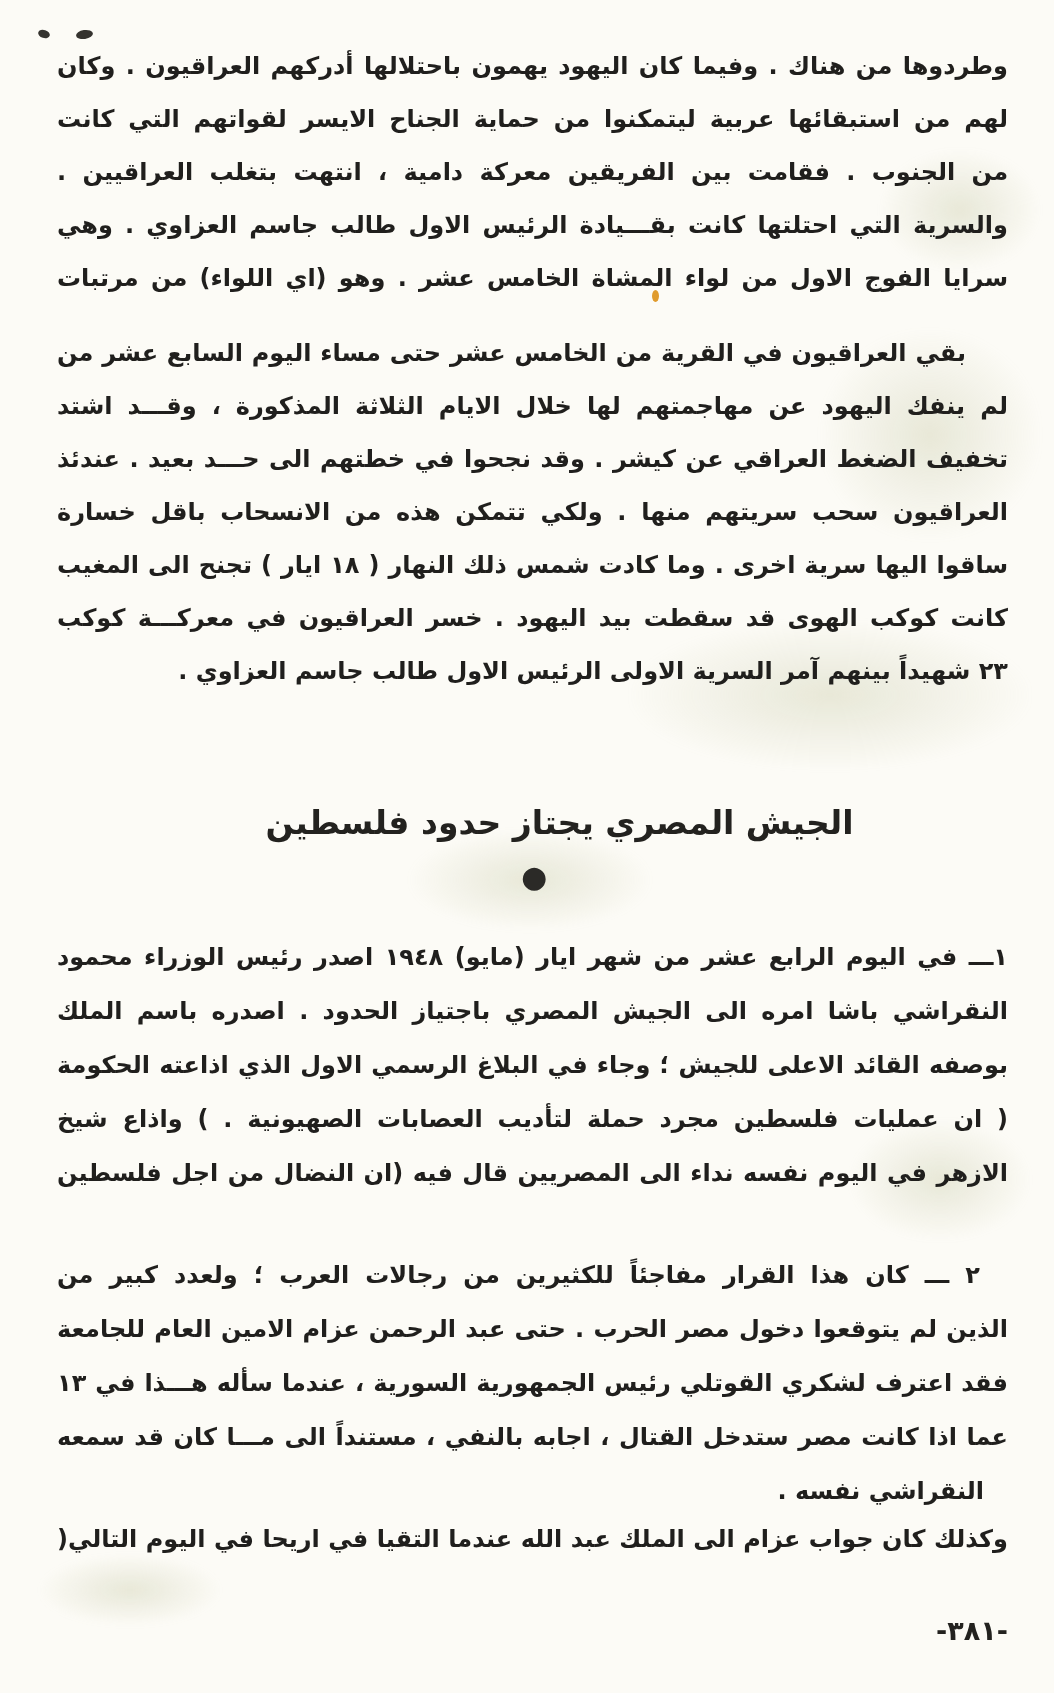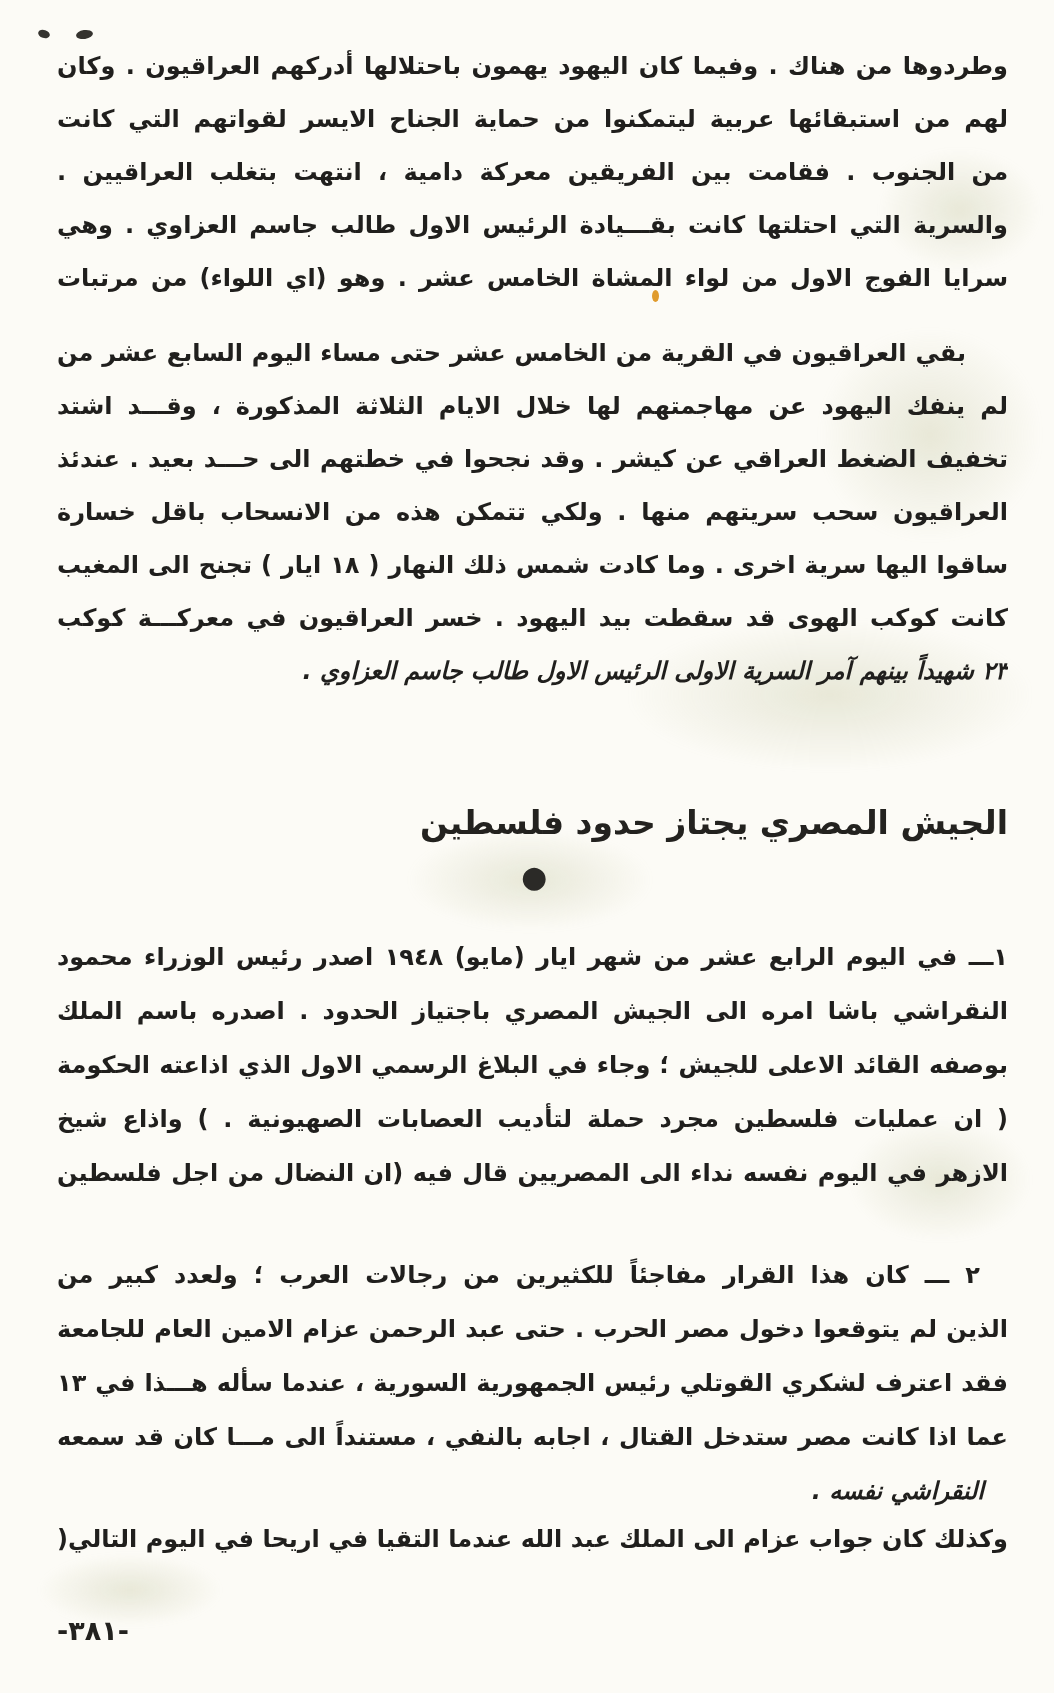--- a/index.html
+++ b/index.html
@@ -41,48 +41,49 @@
   }
   .line{
     height:53px;line-height:53px;
     font-size:24px;font-weight:700;
     text-align:justify;
     text-align-last:justify;
     overflow:hidden;
     letter-spacing:0.2px;
   }
   .p3 .line,.p4 .line{height:54px;line-height:54px;}
-  .line.short{text-align-last:right;font-style:italic;}
+  .line.short{text-align-last:right;}
   .ind-42{padding-right:42px;}
   .ind-36{padding-right:36px;}
   .ind-28{padding-right:28px;}
   .ind-24{padding-right:24px;}
 
   .p1{top:40px;}
   .p2{top:327px;}
   .p3{top:930px;}
   .p4{top:1248px;}
   .p5{top:1513px;}
 
   .heading{
     position:absolute;right:46px;left:57px;top:776px;
+    text-align:center;
     padding-left:54px;
     font-size:33px;font-weight:700;
     color:#23221f;
   }
   .bullet{
     position:absolute;right:0;left:0;top:860px;
     text-align:center;
     padding-left:14px;
     font-size:30px;line-height:34px;
     color:#2b2a27;
   }
   .pagenum{
     position:absolute;right:46px;left:57px;top:1615px;
-    text-align:left;
+    text-align:right;
     font-size:27px;font-weight:700;
     color:#23221f;
     letter-spacing:1px;
   }
 </style>
 </head>
 <body>
 
 <div class="page">
 

